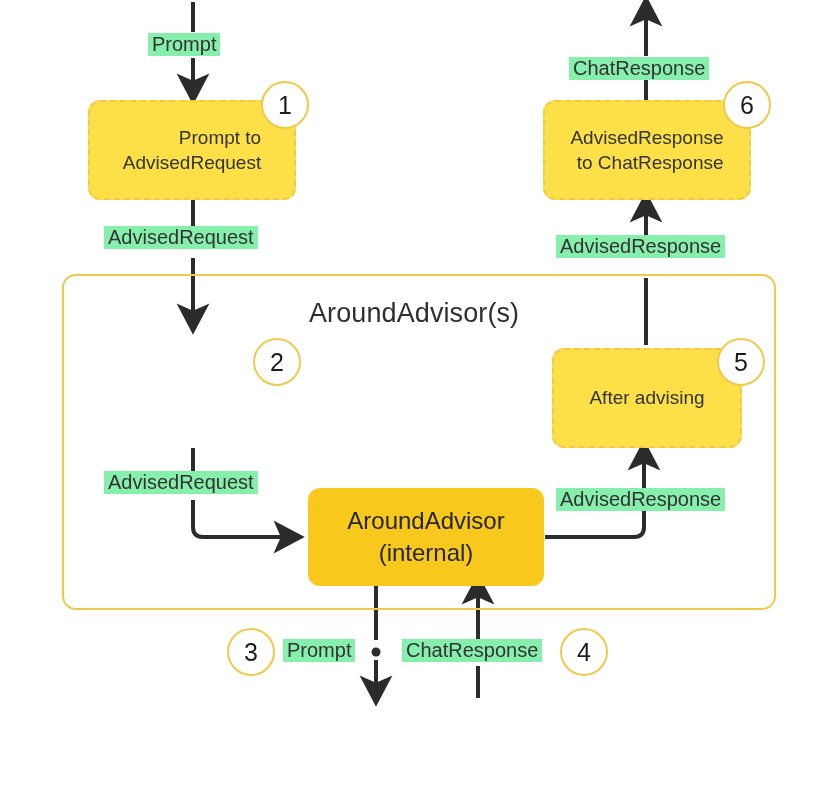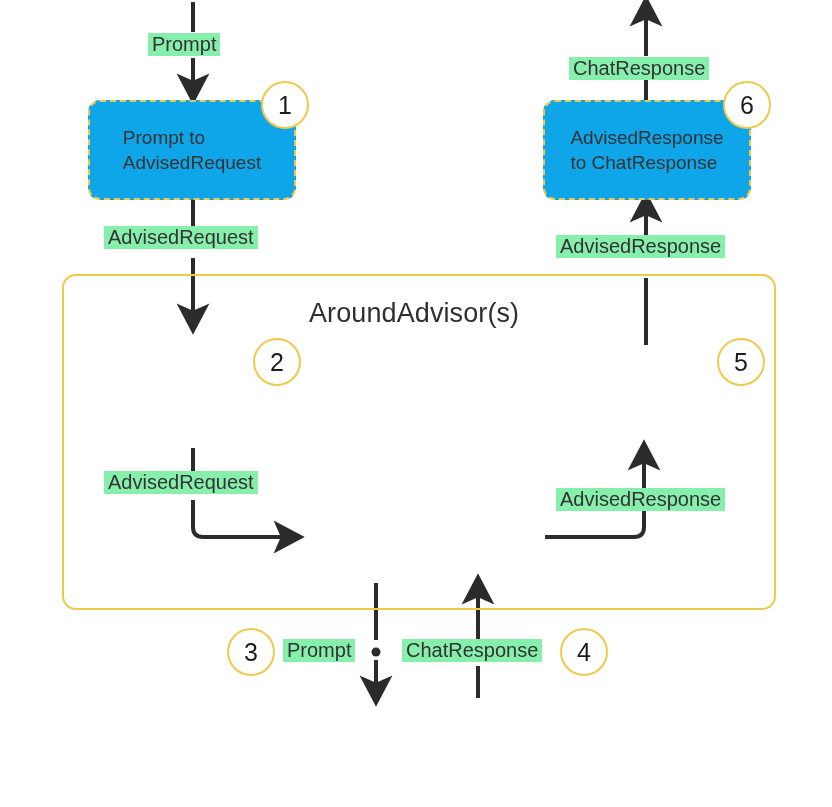--- a/index.html
+++ b/index.html
@@ -42,25 +42,25 @@
     white-space: nowrap;
     letter-spacing: 0.1px;
   }
 
   
   .dashed-box {
     position: absolute;
     box-sizing: border-box;
     border: 2px dashed #EFC94C;
     border-radius: 12px;
-    background: #0ea5e9;
+    background: #fde047;
     display: flex;
     align-items: center;
     justify-content: center;
-    text-align: left;
+    text-align: right;
   }
   .dashed-box .box-text {
     font-size: 19px;
     line-height: 1.32;
     color: #333333;
     white-space: pre-line;
   }
 
   
   .solid-node {
@@ -159,26 +159,33 @@
   <div class="group-box" style="left:62px; top:274px; width:714px; height:336px;"></div>
 
   <div class="group-title" style="left:309px; top:298px;">AroundAdvisor(s)</div>
 
   <div class="dashed-box" style="left:88px; top:100px; width:208px; height:100px;">
     <span class="box-text">Prompt to
 AdvisedRequest</span>
   </div>
 
 
+  <div class="dashed-box" style="left:552px; top:348px; width:190px; height:100px;">
+    <span class="box-text">After advising</span>
+  </div>
 
   <div class="dashed-box" style="left:543px; top:100px; width:208px; height:100px;">
     <span class="box-text">AdvisedResponse
 to ChatResponse</span>
   </div>
 
+  <div class="solid-node node-advisor" style="left:308px; top:488px; width:236px; height:98px;">
+    <span class="node-text">AroundAdvisor
+(internal)</span>
+  </div>
 
 
   <div class="step-badge" style="left:261px; top:81px;">
     <span>1</span>
   </div>
 
   <div class="step-badge" style="left:253px; top:338px;">
     <span>2</span>
   </div>
 

